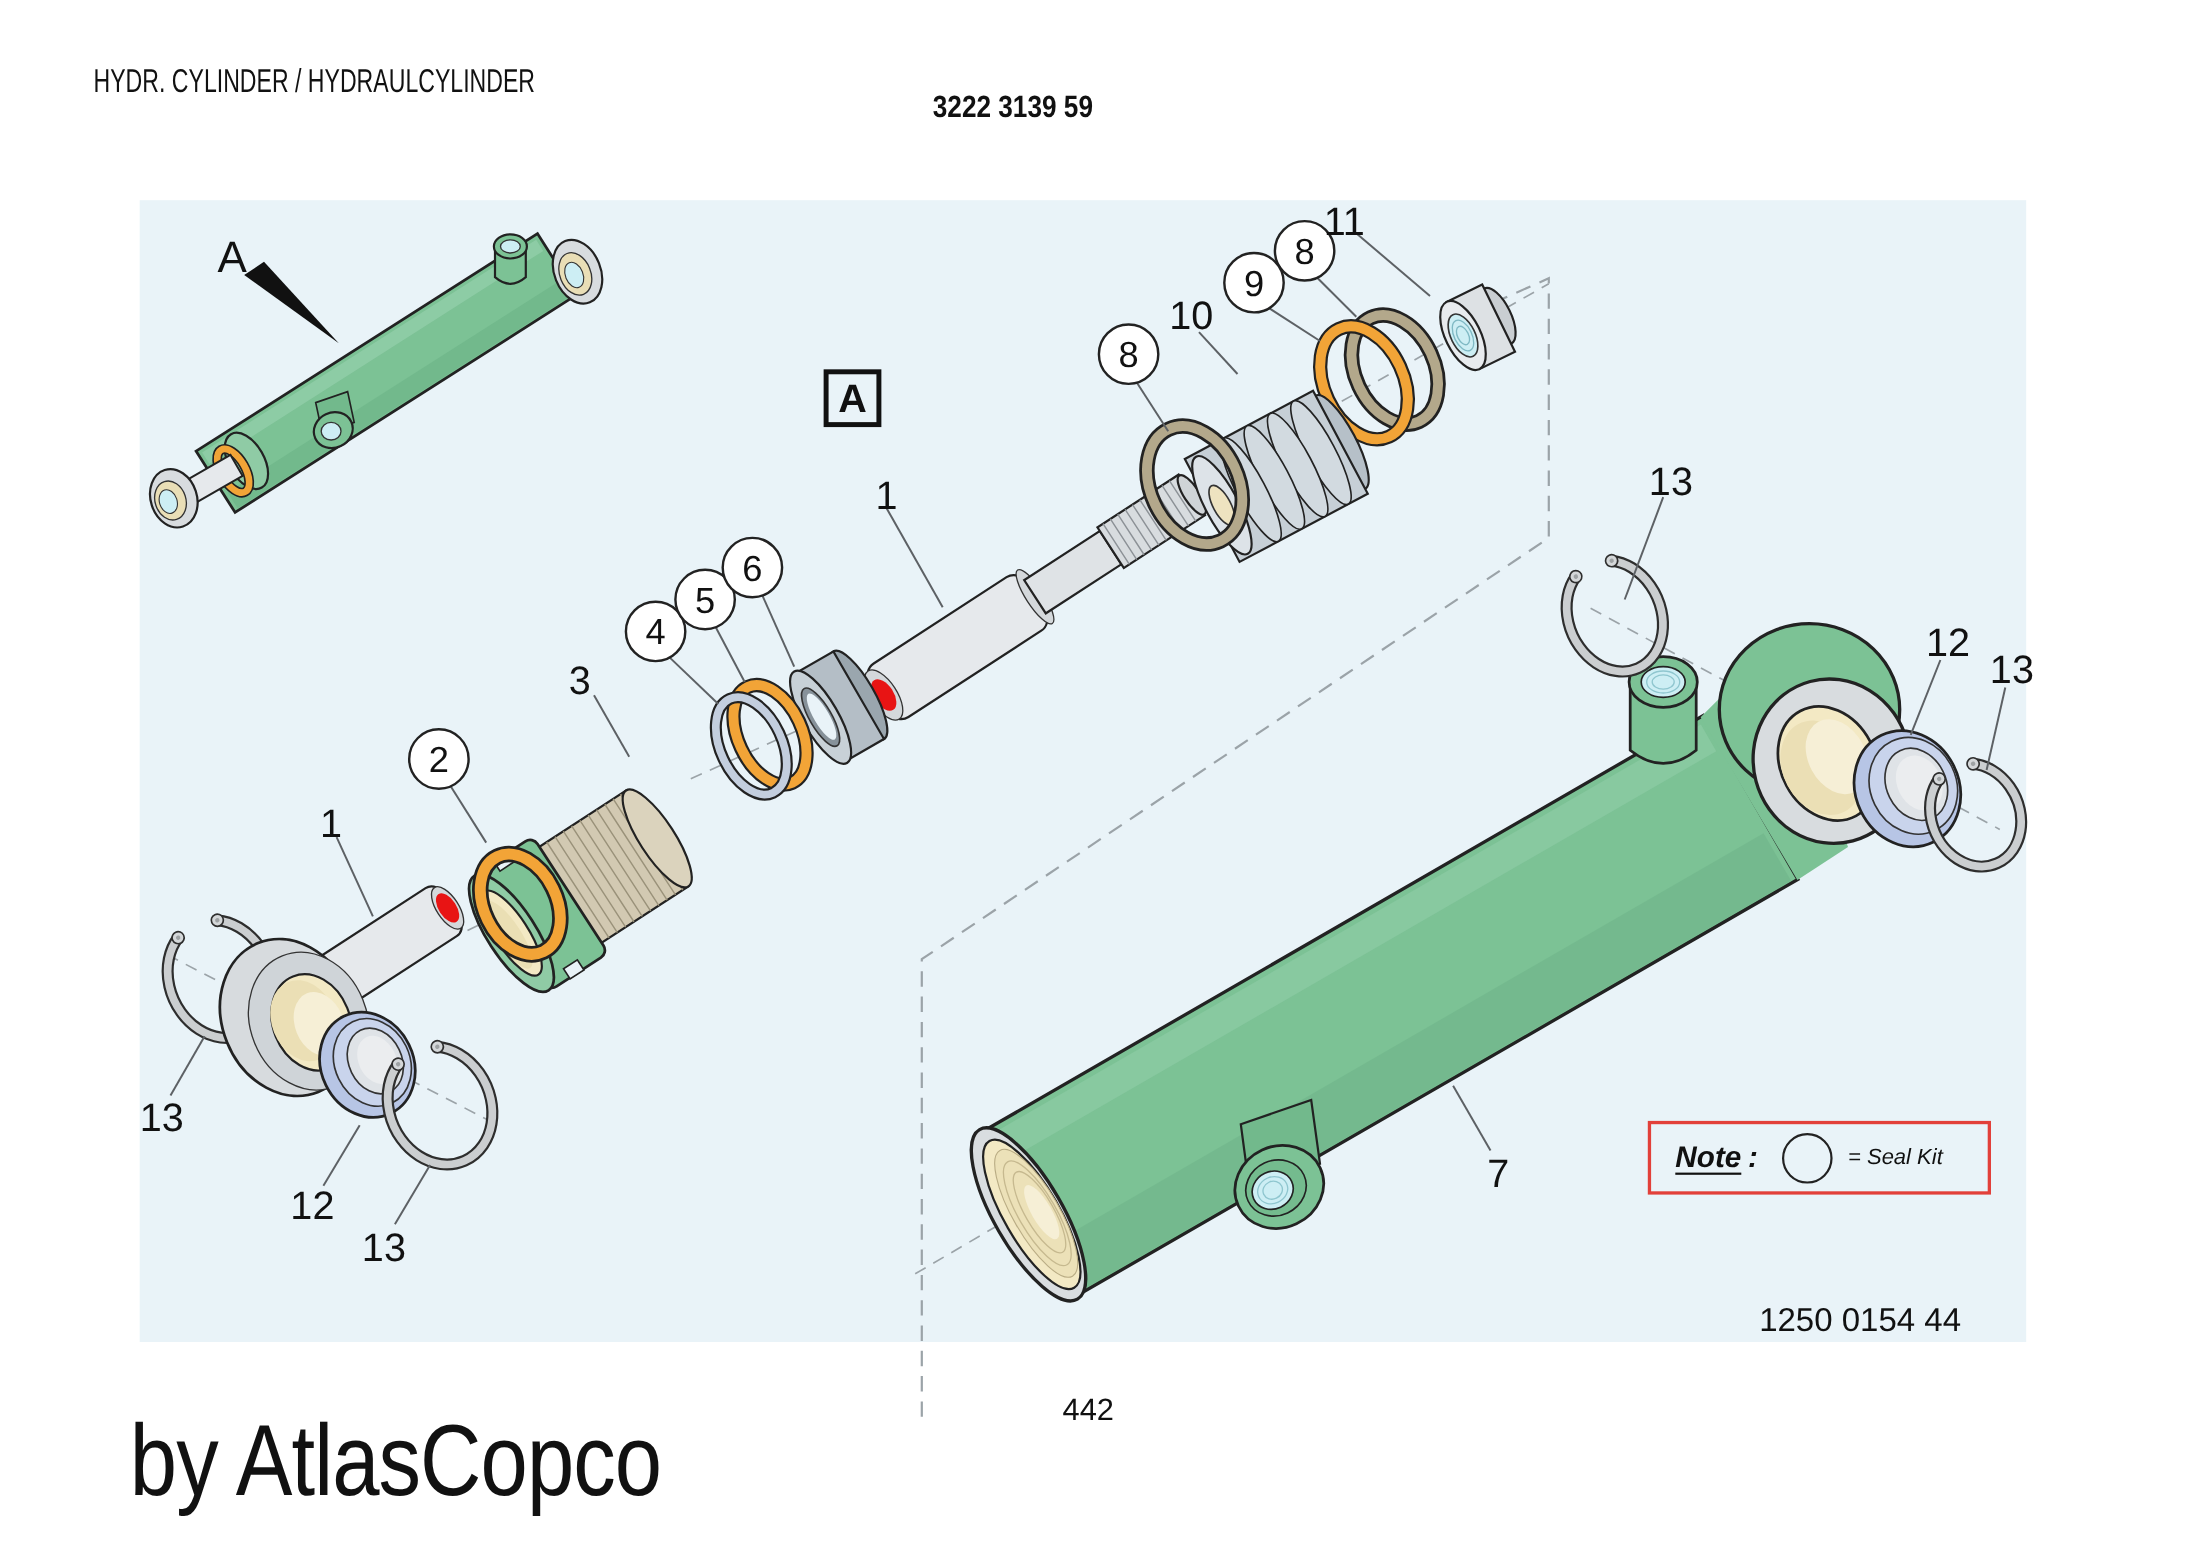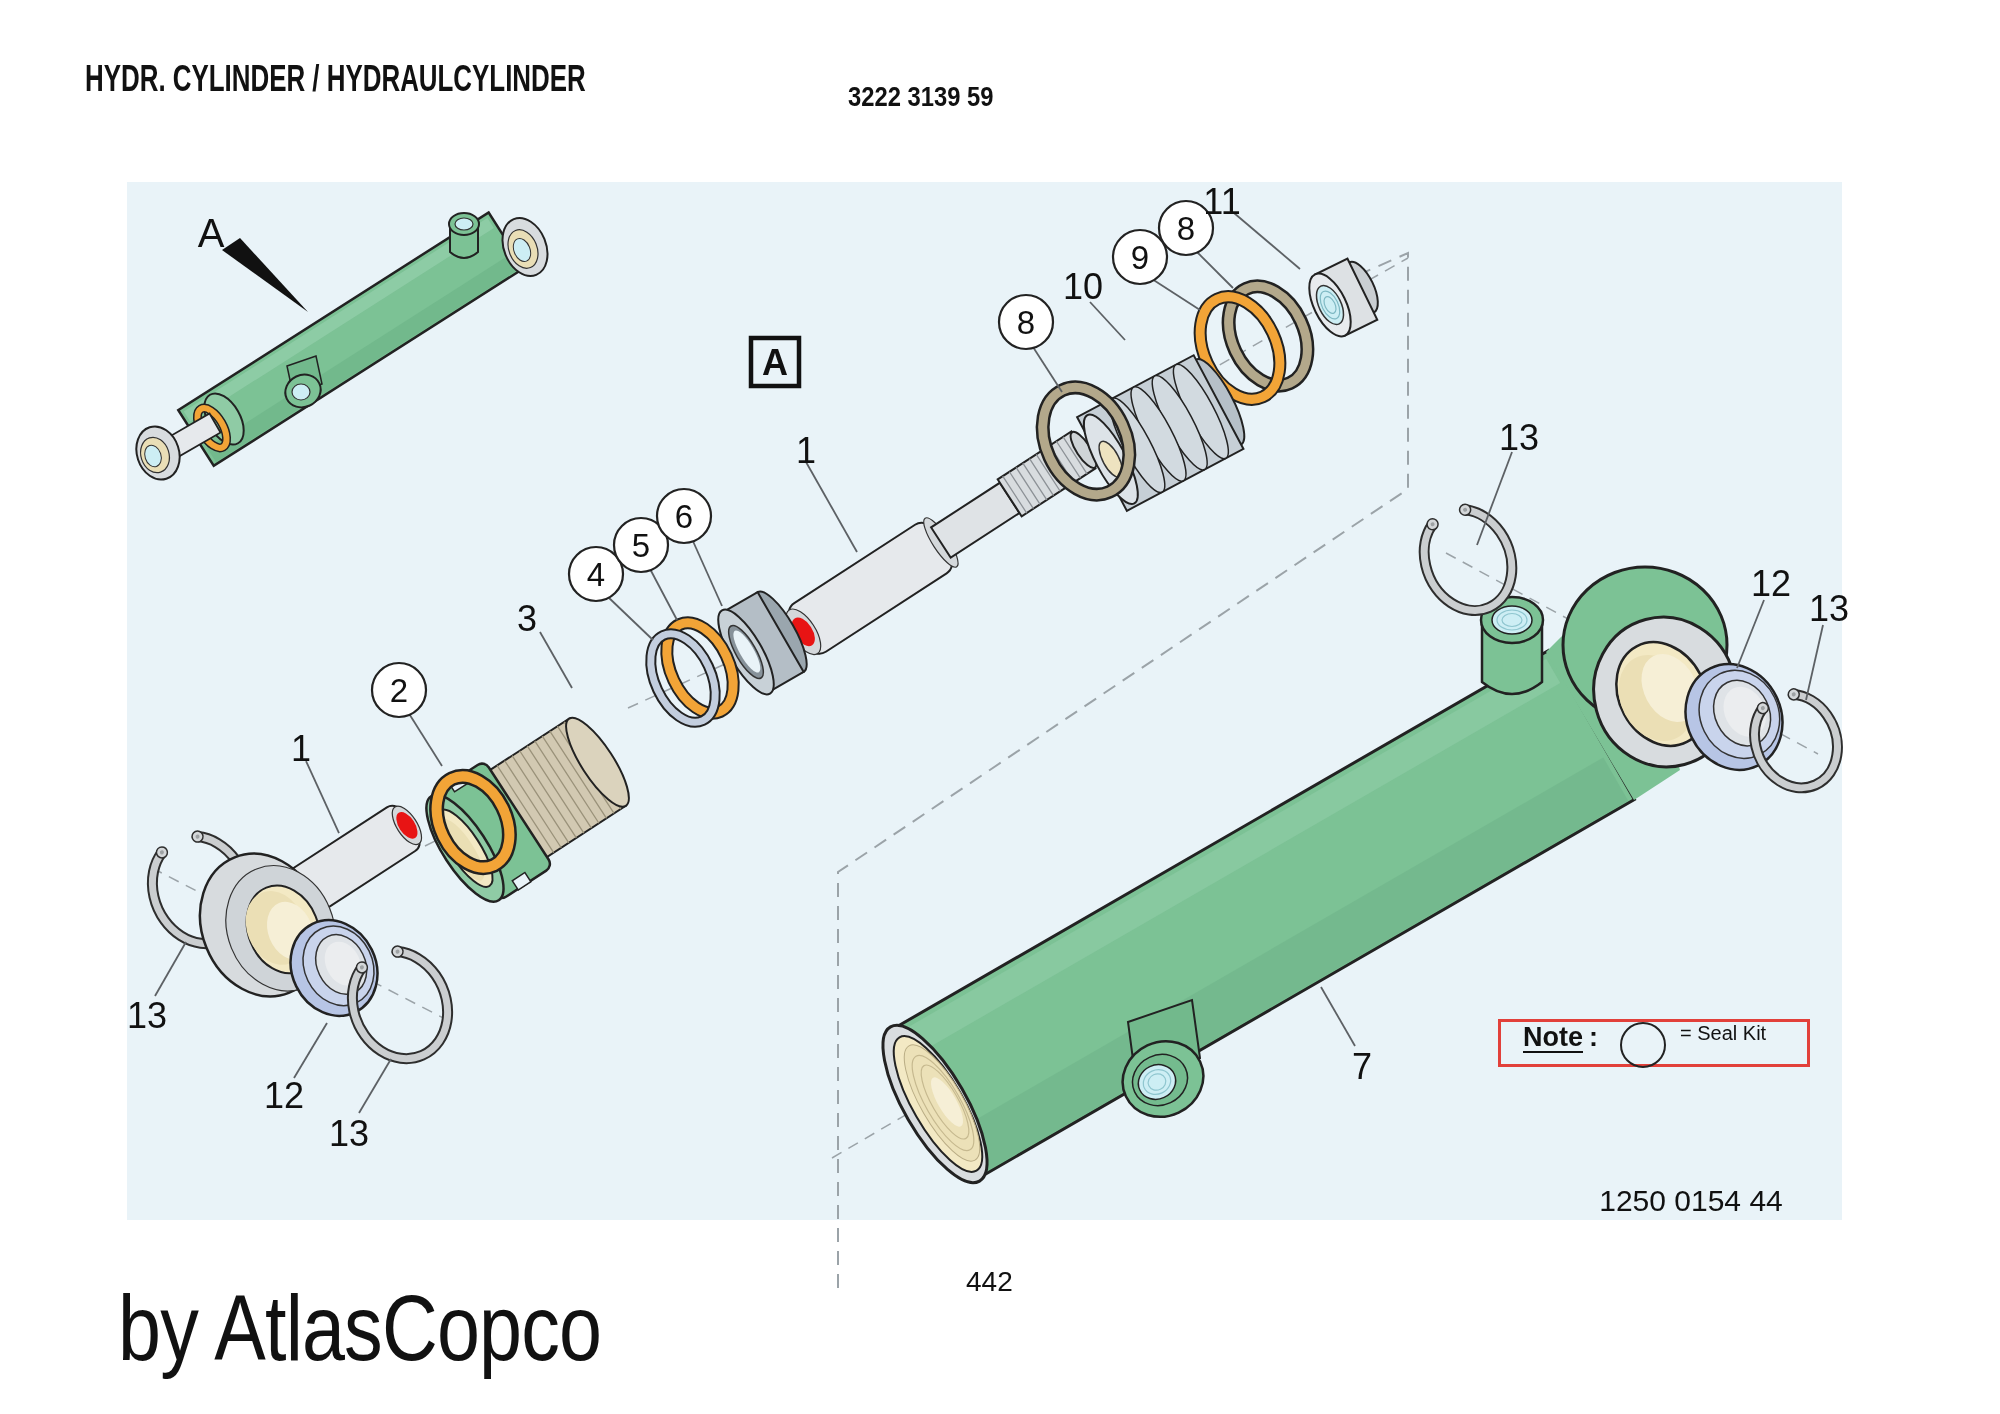--- a/index.html
+++ b/index.html
@@ -1,25 +1,25 @@
 <!DOCTYPE html>
 <html><head>
 <meta charset="utf-8">
 <style>
   html,body{margin:0;padding:0;background:#fff;}
   body{width:2000px;height:1414px;position:relative;font-family:"Liberation Sans",sans-serif;color:#111;overflow:hidden;}
   .abs{position:absolute;}
   .cond{display:inline-block;transform-origin:0 50%;white-space:nowrap;}
-  .title{font-size:37px;font-weight:bold;}
+  .title{font-size:30px;font-weight:normal;}
   .docnum{font-size:28px;font-weight:bold;margin-top:23px;}
   .brand{font-size:92px;font-weight:400;letter-spacing:-1px;margin-left:48px;}
   .pagenum{font-size:28px;}
   .drawnum{font-size:30px;width:282px;text-align:center;}
-  .notebox{left:1498px;top:1019px;width:312px;height:48px;border:3px solid #e2403a;
-    display:flex;padding:0 0 0 22px;box-sizing:border-box;background:transparent;}
+  .notebox{left:1498px;top:1019px;width:312px;height:67px;border:3px solid #e2403a;
+    display:flex;align-items:center;padding:0 0 0 22px;box-sizing:border-box;background:transparent;font-style:italic;}
   .notebox .nlbl{font-size:27px;font-weight:bold;text-decoration:underline;text-underline-offset:5px;}
   .notebox .ncol{font-size:27px;font-weight:bold;margin-left:6px;}
   .notebox .ncirc{width:42px;height:42px;border:2px solid #222;border-radius:50%;margin:0 14px 0 22px;flex:0 0 auto;}
   .notebox .nseal{font-size:20px;}
   svg text{font-family:"Liberation Sans",sans-serif;fill:#111;}
   .plbl{font-size:36px;}
   .clbl{font-size:33px;}
   .ldr{stroke:#5d6165;stroke-width:1.8;fill:none;}
   .dsh{stroke:#9ba3a8;stroke-width:2;fill:none;stroke-dasharray:14 9;}
   .ctr{stroke:#9ba3a8;stroke-width:1.5;fill:none;stroke-dasharray:11 8;}

